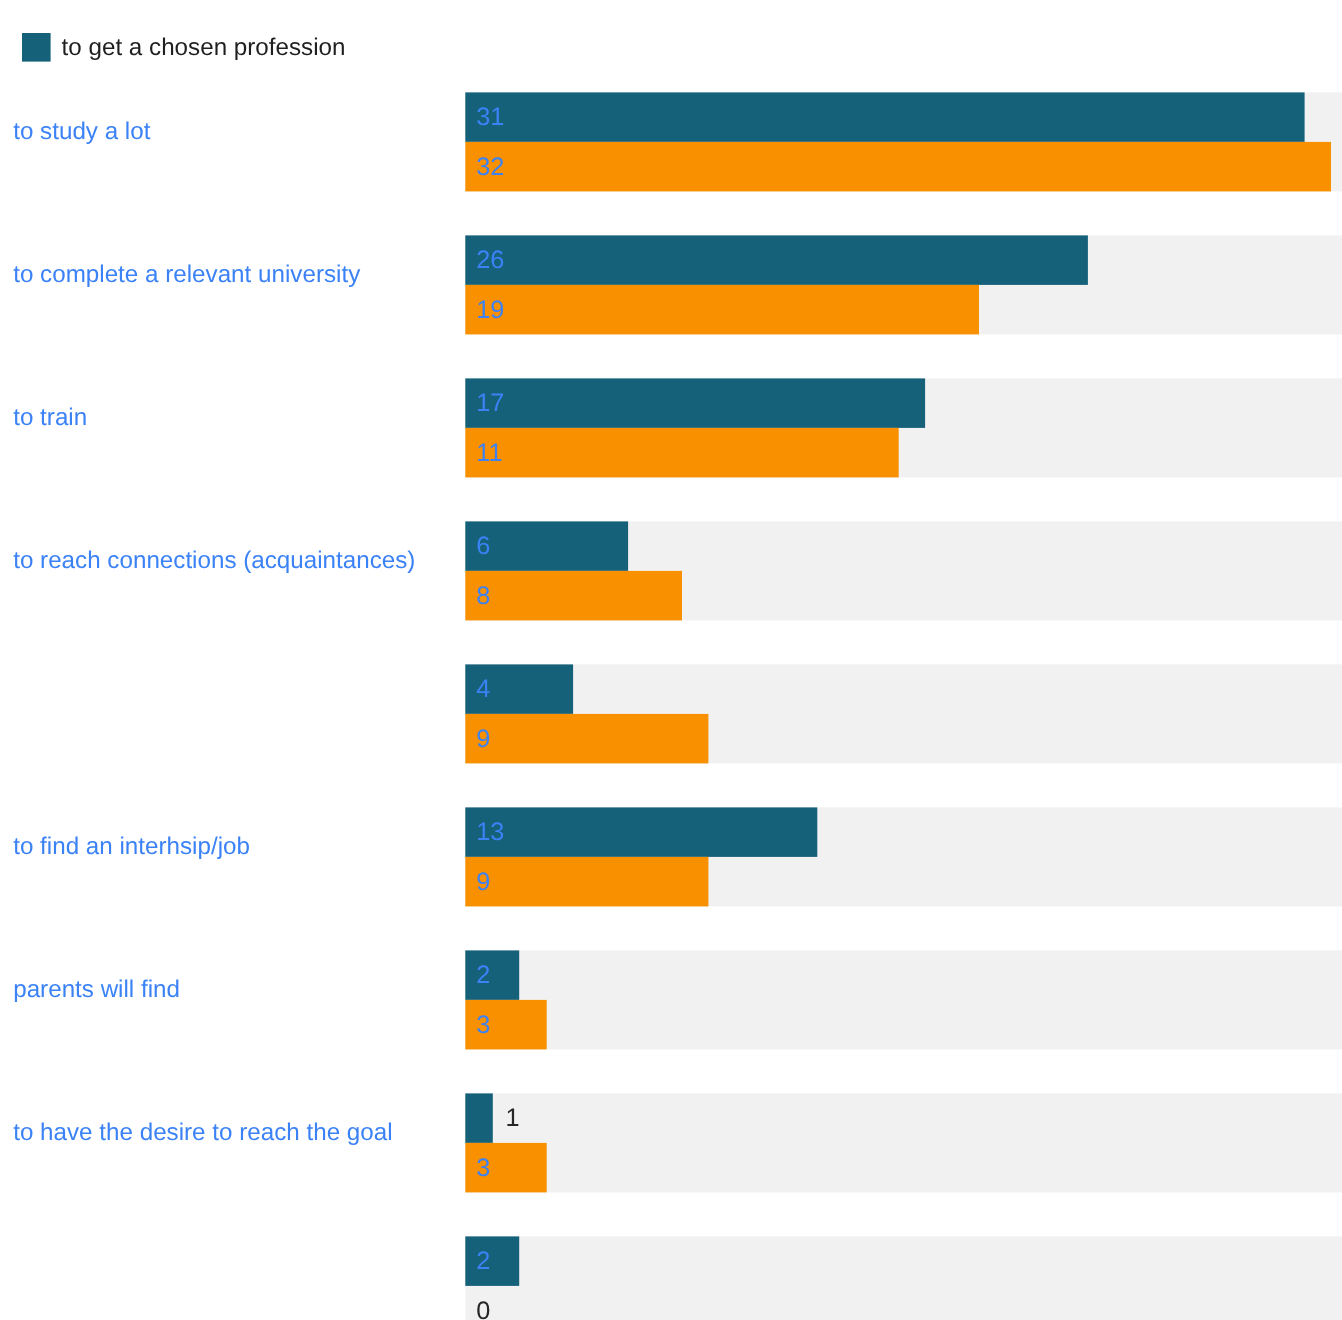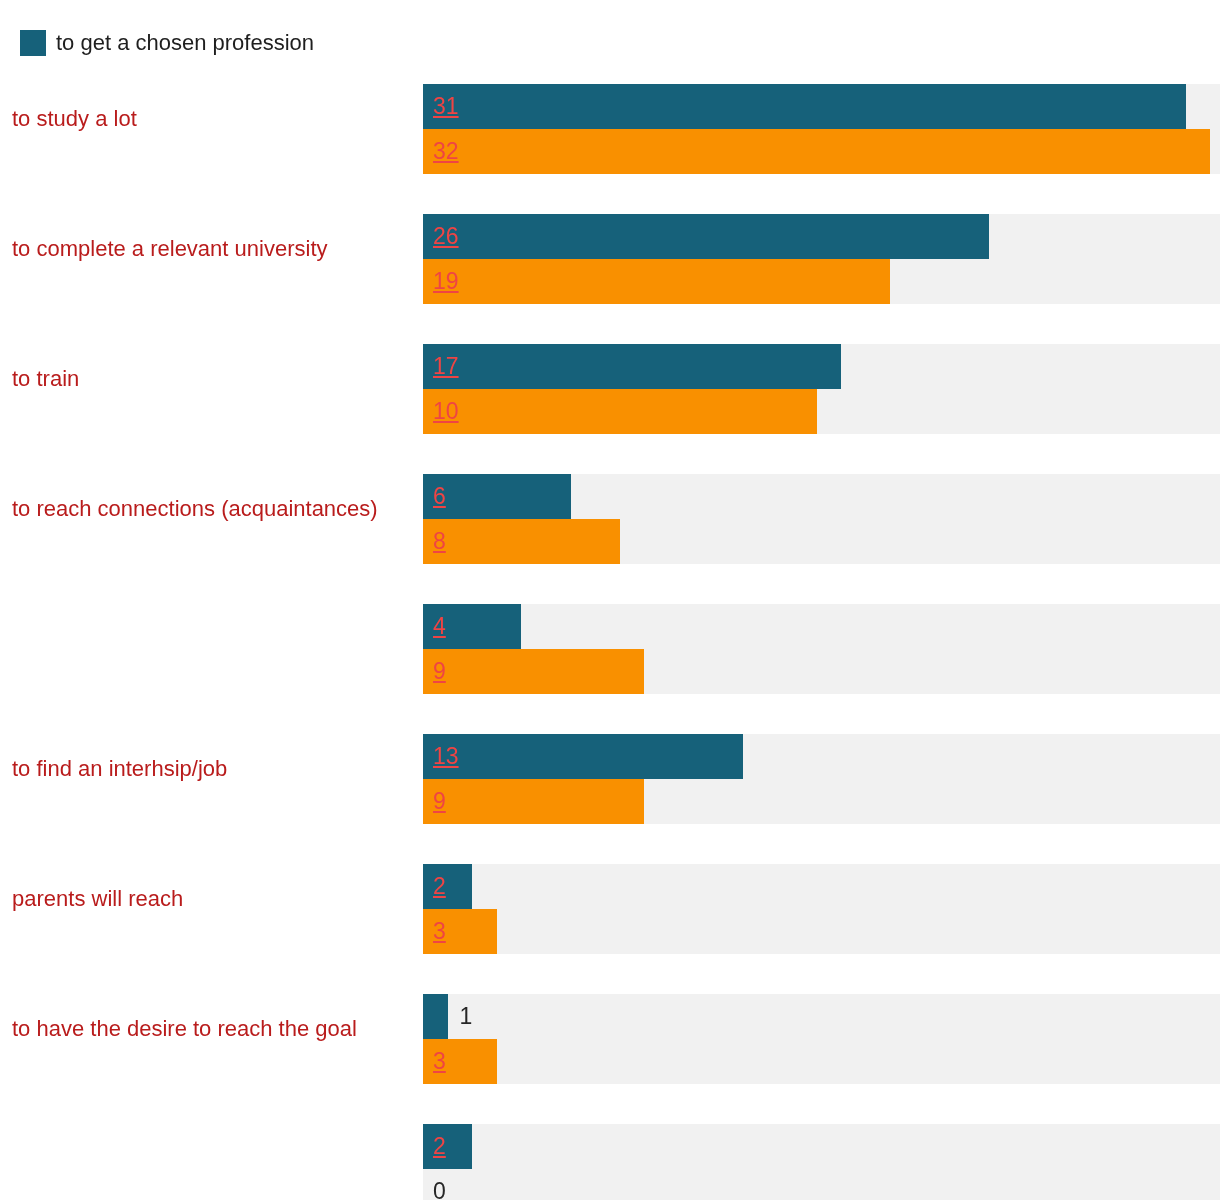--- a/index.html
+++ b/index.html
@@ -64,21 +64,21 @@
   .cat-label {
     position: absolute;
     left: 12px;
     top: 0;
     width: 400px;
     height: 90px;
     display: flex;
     align-items: center;
     font-size: 22px;
     line-height: 26px;
-    color: #b91c1c;
+    color: #3b82f6;
     white-space: nowrap;
     text-align: center;
   }
   .bars {
     position: absolute;
     left: 423px;
     top: 10px;
     right: 0;
     height: 90px;
   }
@@ -105,22 +105,21 @@
     background: #f99000;
   }
   .val {
     position: absolute;
     font-size: 23px;
     line-height: 45px;
     white-space: nowrap;
   }
   .val.inside {
     left: 10px;
-    color: #ef4444;
-    text-decoration: underline;
+    color: #3b82f6;
   }
   .val.outside {
     color: #262626;
   }
   .val.row1 { top: 0; }
   .val.row2 { top: 45px; }
 </style>
 </head>
 <body>
 
@@ -157,21 +156,21 @@
         </div>
       </div>
       <div class="group">
         <div class="cat-label">to train</div>
         <div class="bars">
           <div class="track top"></div>
           <div class="track bottom"></div>
           <div class="bar s1" style="width: 52.4691%;"></div>
           <div class="val row1 inside">17</div>
           <div class="bar s2" style="width: 49.3827%;"></div>
-          <div class="val row2 inside">10</div>
+          <div class="val row2 inside">11</div>
         </div>
       </div>
       <div class="group">
         <div class="cat-label">to reach connections (acquaintances)</div>
         <div class="bars">
           <div class="track top"></div>
           <div class="track bottom"></div>
           <div class="bar s1" style="width: 18.5185%;"></div>
           <div class="val row1 inside">6</div>
           <div class="bar s2" style="width: 24.6914%;"></div>
@@ -193,21 +192,21 @@
         <div class="bars">
           <div class="track top"></div>
           <div class="track bottom"></div>
           <div class="bar s1" style="width: 40.1235%;"></div>
           <div class="val row1 inside">13</div>
           <div class="bar s2" style="width: 27.7778%;"></div>
           <div class="val row2 inside">9</div>
         </div>
       </div>
       <div class="group">
-        <div class="cat-label">parents will reach</div>
+        <div class="cat-label">parents will find</div>
         <div class="bars">
           <div class="track top"></div>
           <div class="track bottom"></div>
           <div class="bar s1" style="width: 6.17284%;"></div>
           <div class="val row1 inside">2</div>
           <div class="bar s2" style="width: 9.25926%;"></div>
           <div class="val row2 inside">3</div>
         </div>
       </div>
       <div class="group">

